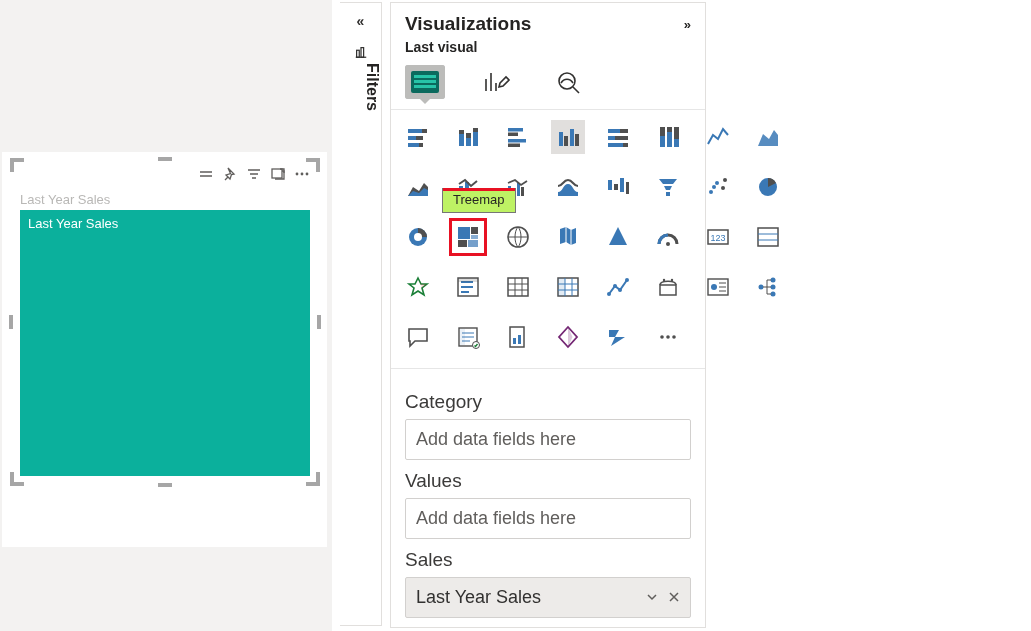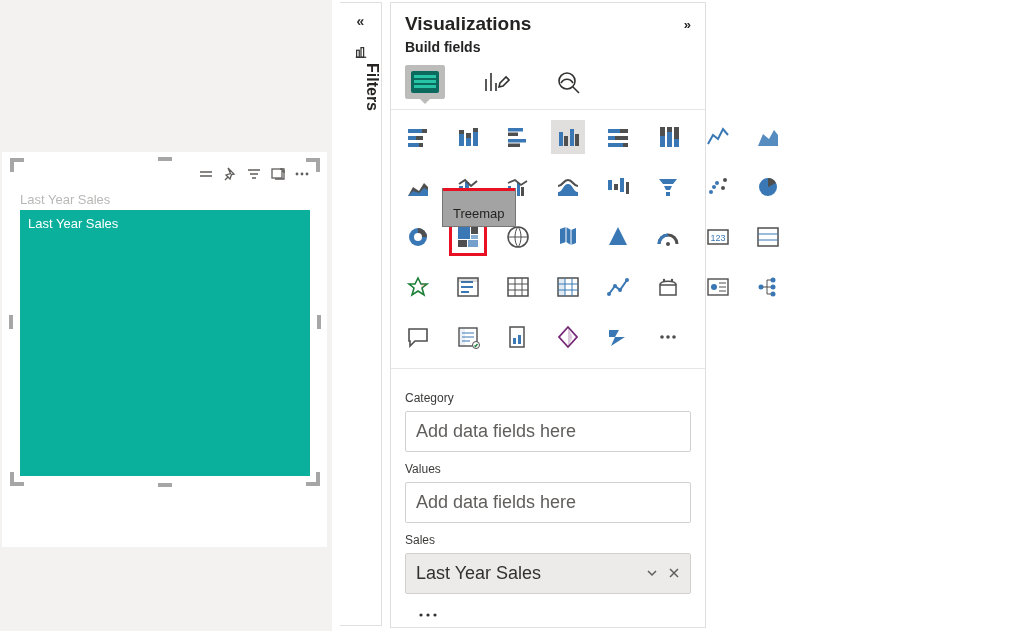--- a/index.html
+++ b/index.html
@@ -71,25 +71,25 @@
   content:""; position:absolute; left:50%; bottom:-10px; transform:translateX(-50%);
   border:5px solid transparent; border-top-color:#bcbcba;
 }
 
 .gallery { padding: 10px 10px 14px; display:grid; grid-template-columns: repeat(8, 34px); grid-auto-rows:34px; gap:16px; border-bottom:1px solid #e6e6e6;}
 .g-ico { width:34px; height:34px; display:flex; align-items:center; justify-content:center; cursor:pointer; position:relative;}
 .g-ico.selected { background:#e1dfdd; }
 .g-ico.highlight { outline: 3px solid #e81123; outline-offset:-1px;}
 .g-ico svg { width:26px; height:26px; }
 
-.tooltip { position:absolute; left:442px; top:188px; background:#a3a3a3; border:1px solid #767676; border-top:none; padding:18px 10px 5px; font-size:13px; z-index:10;}
+.tooltip { position:absolute; left:442px; top:188px; background:#bef264; border:1px solid #767676; border-top:none; padding:4px 10px 5px; font-size:13px; z-index:10;}
 .tooltip::before { content:""; position:absolute; top:0; left:0; right:0; height:3px; background:#e81123;}
 
 .wells { padding: 12px 14px 8px; overflow:auto; flex:1;}
-.well-label { font-size: 12px; color:#3b3a39; margin: 10px 0 6px;}
+.well-label { font-size: 19px; color:#3b3a39; margin: 10px 0 6px;}
 .well { border:1px solid #d2d0ce; border-radius:2px; padding: 9px 10px; font-size:18px; color:#605e5c; background:#fff;}
 .well.filled { background:#edebe9; display:flex; align-items:center; justify-content:space-between; color:#323130;}
 .well.filled .right { display:flex; gap:10px; color:#605e5c;}
 .more-dots { padding: 10px 14px; font-size:16px; letter-spacing:2px; color:#323130;}
 </style>
 </head>
 <body>
 
 <div class="stage">
   <div class="canvas-card">
@@ -167,21 +167,21 @@
       </svg>
   </div>
   <div class="label-rot">Filters</div>
 </div>
 
 <div class="viz-pane">
   <div class="vp-header">
     <div class="vp-title">Visualizations</div>
     <div style="font-weight:bold;">»</div>
   </div>
-  <div class="vp-sub">Build fields</div>
+  <div class="vp-sub">Last visual</div>
 
   <div class="mode-row">
     <div class="mode-btn active mode-caret">
       <svg width="30" height="24" viewBox="0 0 30 24">
           <rect x="1" y="1" width="28" height="22" rx="2" fill="#0b6a5d"></rect>
           <rect x="4" y="5" width="22" height="3" fill="#27c4a8"></rect>
           <rect x="4" y="10" width="22" height="3" fill="#27c4a8"></rect>
           <rect x="4" y="15" width="22" height="3" fill="#27c4a8"></rect>
         </svg>
     </div>

